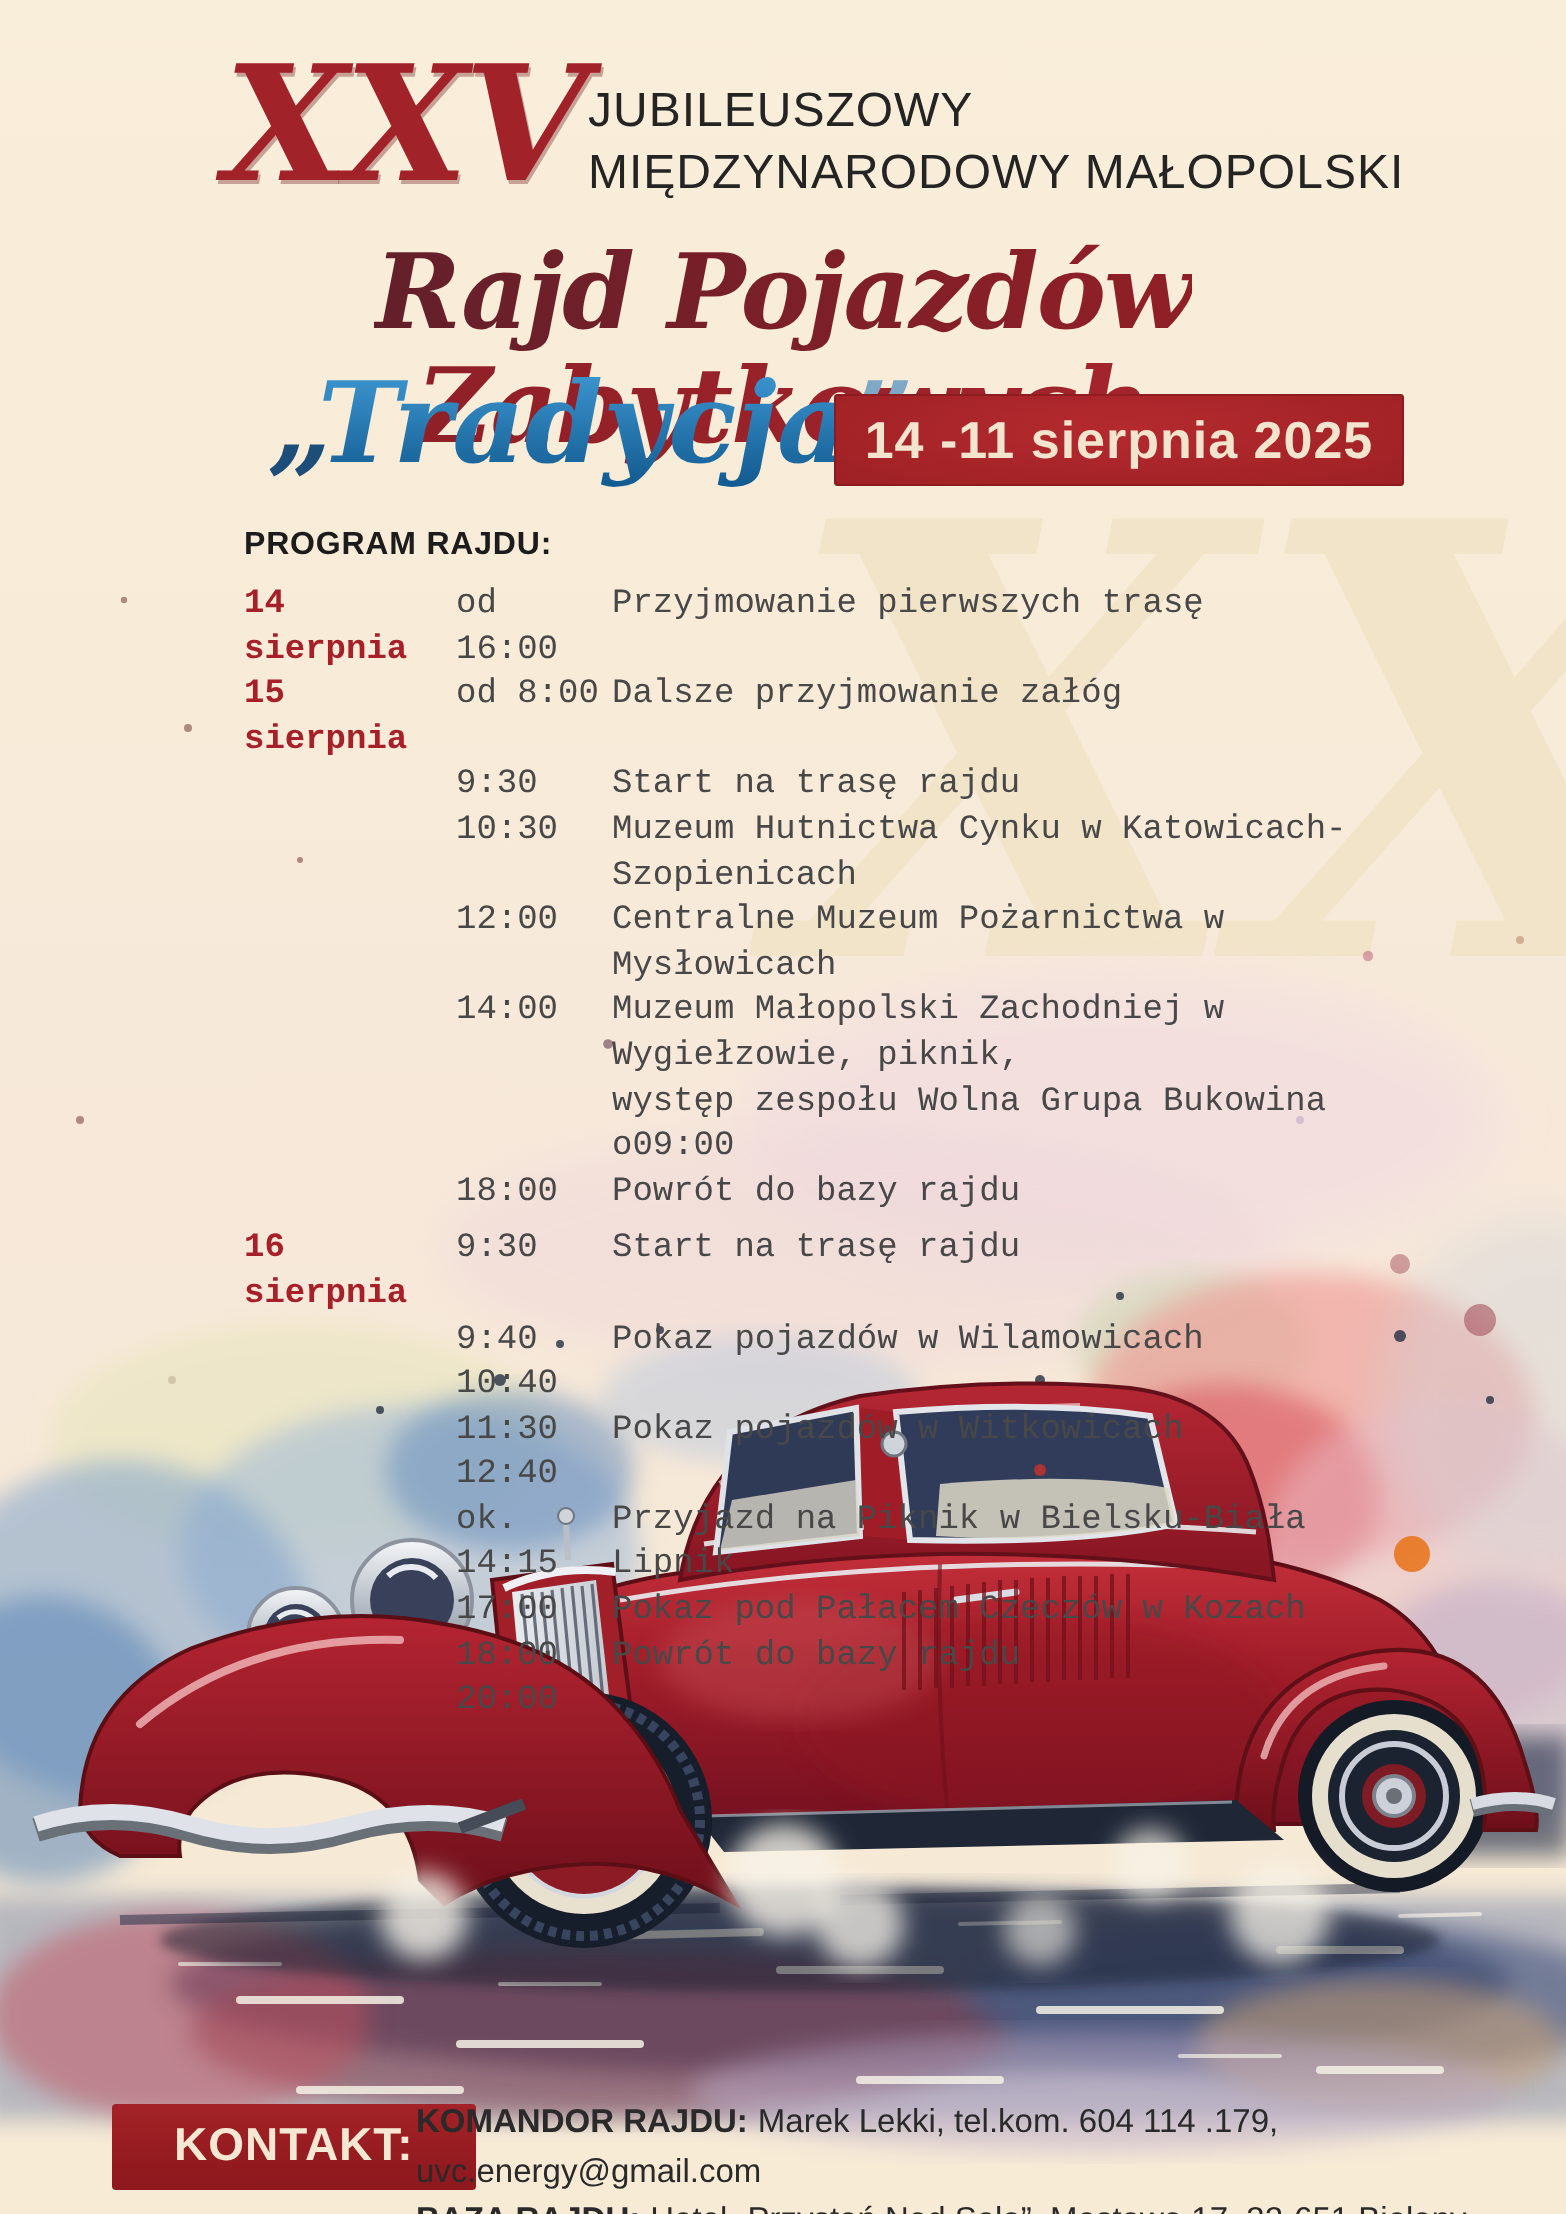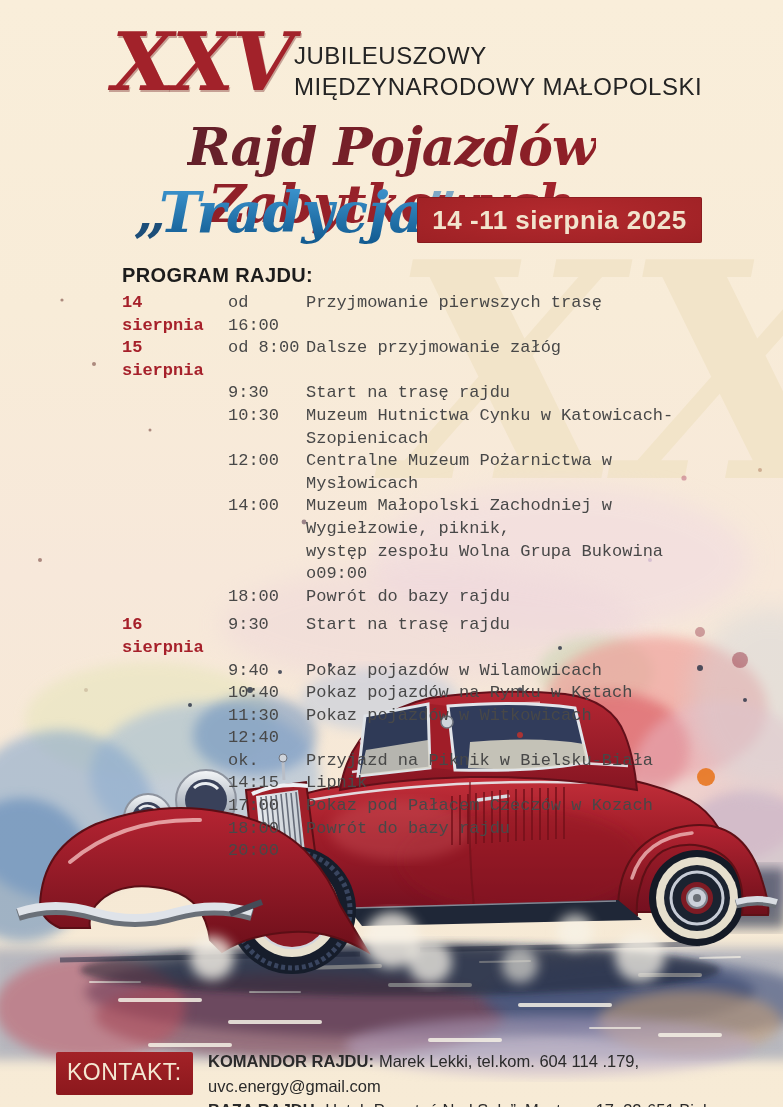--- a/index.html
+++ b/index.html
@@ -28,30 +28,30 @@
     .tq-word{background:linear-gradient(180deg,#3d95cf 10%,#135c92 95%);
       -webkit-background-clip:text;background-clip:text;-webkit-text-fill-color:transparent;}
   }
   .tq-close{color:#7ea8c6;}
 
   .date-badge{left:417px;top:197px;width:285px;height:46px;display:flex;align-items:center;justify-content:center;
     background:radial-gradient(130% 170% at 50% 38%,#b42a2e 0%,#9c2024 55%,#84171b 100%);
     color:#f2e4cd;font-size:26px;font-weight:bold;letter-spacing:.5px;border-radius:2px;
     box-shadow:inset 0 0 0 1px rgba(110,20,22,.45);}
 
-  .program-title{left:122px;top:264px;font-size:20px;font-weight:800;color:#1c1c1c;letter-spacing:.4px;text-align:right;}
+  .program-title{left:122px;top:264px;font-size:16px;font-weight:800;color:#1c1c1c;letter-spacing:.4px;text-align:right;}
   .sched{left:122px;top:292px;width:580px;font-size:17px;line-height:22.6px;color:#484848;}
   .srow{display:flex;align-items:flex-start;font-family:Liberation Mono, monospace;}
   .srow-gap{margin-top:6px;}
   .scol-date{width:106px;font-weight:bold;color:#a6202a;flex:none;}
   .scol-time{width:78px;flex:none;}
   .scol-desc{flex:1;white-space:pre-line;}
 
   .contact-box{left:56px;top:1052px;background:linear-gradient(180deg,#a32227 0%,#8c181d 100%);
-    color:#f4e8d2;font-size:23px;font-weight:normal;letter-spacing:.5px;padding:7px 11px 9px;border-radius:2px;}
+    color:#f4e8d2;font-size:23px;font-weight:bold;letter-spacing:.5px;padding:7px 31px 9px;border-radius:2px;}
   .contact-lines{left:208px;top:1049px;width:560px;font-size:16.5px;line-height:24.5px;color:#2a2a2a;}
   .clabel{font-weight:bold;margin-right:5px;}
   svg{display:block;}
 </style>
 </head>
 <body>
 
 <div class="poster">
 
   <svg class="abs" style="left:0;top:0;" width="783" height="1107" viewBox="0 0 783 1107">
@@ -344,21 +344,20 @@
         <div class="scol-desc">Start na trasę rajdu</div>
       </div>
       <div class="srow">
         <div class="scol-date"></div>
         <div class="scol-time">9:40</div>
         <div class="scol-desc">Pokaz pojazdów w Wilamowicach</div>
       </div>
       <div class="srow">
         <div class="scol-date"></div>
         <div class="scol-time">10:40</div>
-        <div class="scol-desc">Pokaz pojazdów na Rynku w Kętach</div>
       </div>
       <div class="srow">
         <div class="scol-date"></div>
         <div class="scol-time">11:30</div>
         <div class="scol-desc">Pokaz pojazdów w Witkowicach</div>
       </div>
       <div class="srow">
         <div class="scol-date"></div>
         <div class="scol-time">12:40</div>
       </div>

